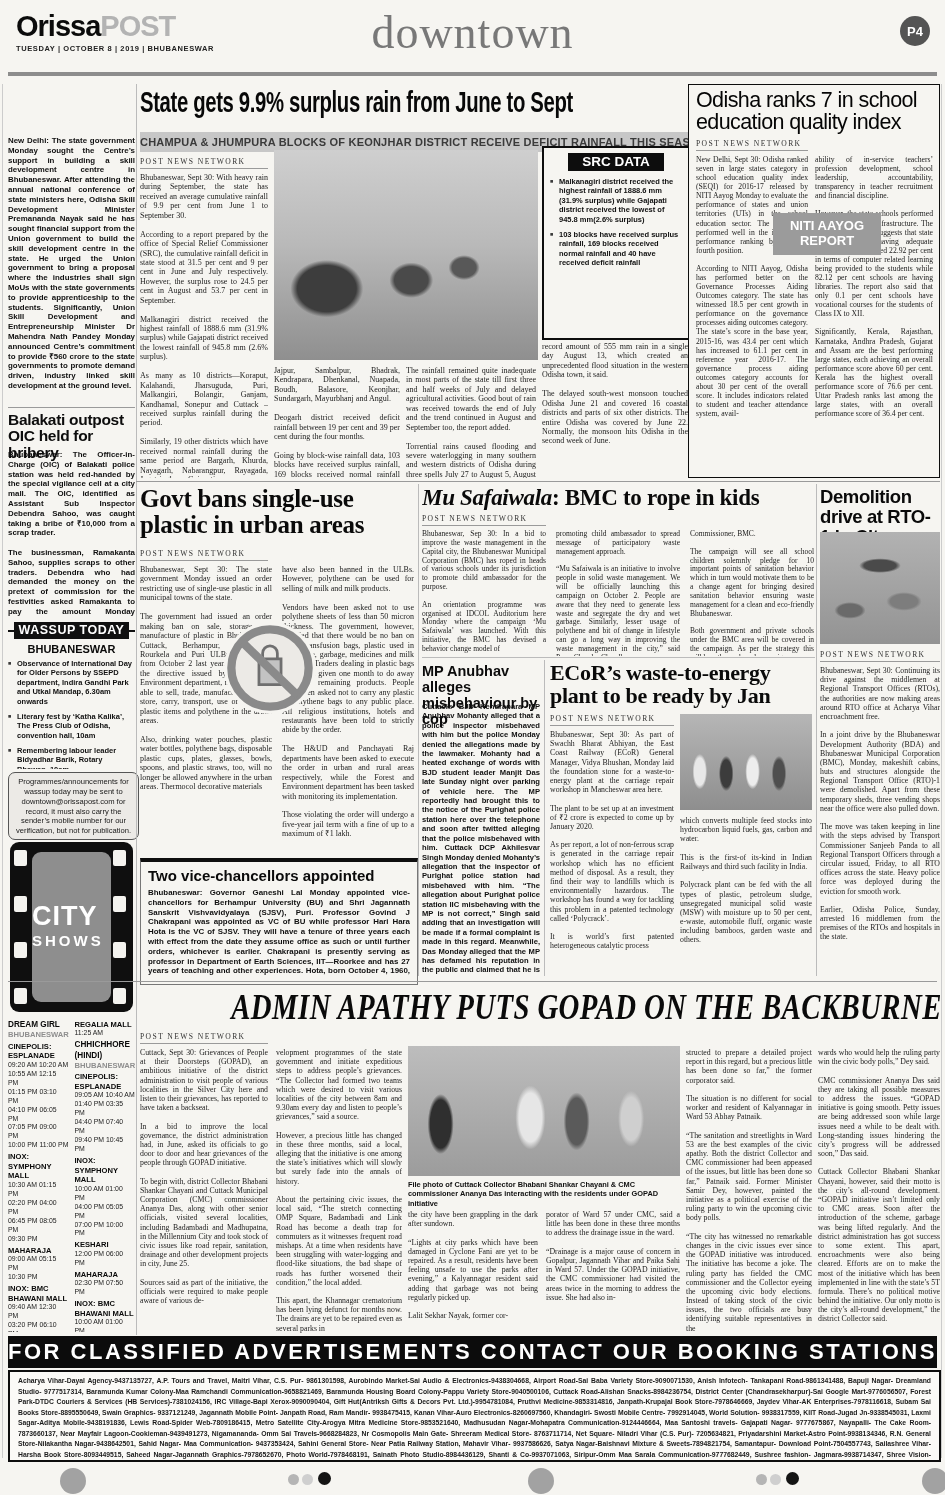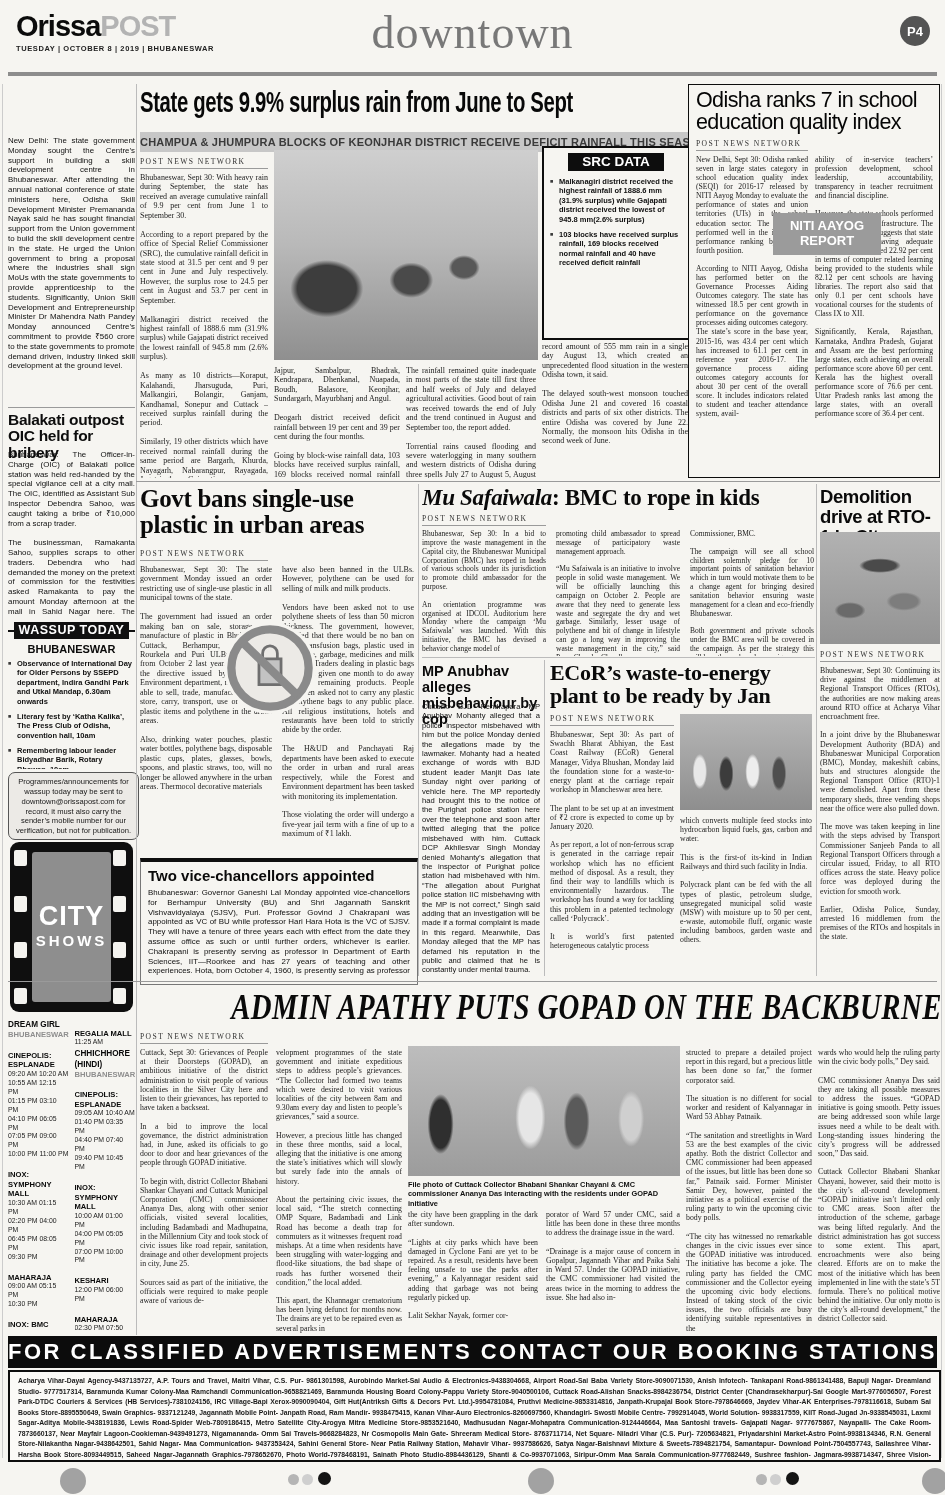--- a/index.html
+++ b/index.html
@@ -11,21 +11,21 @@
   .brand .b1{color:#0b0b0b}.brand .b2{color:#b3b3b3}
   .dateline{font-family:"Liberation Sans",sans-serif;font-weight:700;font-size:7.5px;letter-spacing:.6px;color:#222;margin-top:3px}
   .section-title{font-family:Liberation Serif, serif;font-weight:400;font-size:46px;color:#787878;text-align:center;letter-spacing:1px}
   .p4{width:30px;height:30px;border-radius:50%;background:#545454;color:#fff;font:800 13px "Liberation Sans",sans-serif;display:flex;align-items:center;justify-content:center}
   
   .rule{background:#9a9a9a}
   .thick{background:#8d8d8d}
   
   .byline{font-size:7.6px;letter-spacing:1.4px;color:#333;border-bottom:1px solid #9a9a9a;padding-bottom:2px}
   .btxt{font-size:8px;line-height:1.18;text-align:justify;white-space:pre-line;overflow:hidden;color:#1b1b1b}
-  .stxt{font-family:"Liberation Sans",sans-serif;font-weight:400;font-size:7.9px;line-height:1.24;text-align:justify;white-space:pre-line;overflow:hidden;color:#101010}
+  .stxt{font-family:"Liberation Sans",sans-serif;font-weight:700;font-size:7.9px;line-height:1.24;text-align:justify;white-space:pre-line;overflow:hidden;color:#101010}
   .rail-head{font-family:"Liberation Sans",sans-serif;font-weight:800;font-size:15.5px;line-height:1.06;letter-spacing:-.3px;color:#0c0c0c}
   
   .lead-h span{display:inline-block;transform:scaleX(.7);transform-origin:0 50%;white-space:nowrap;font:800 29px "Liberation Sans",sans-serif;letter-spacing:-.5px;color:#080808}
   .kicker{background:#c7c7c7;color:#3a3a3a;font:700 11px/20px "Liberation Sans",sans-serif;letter-spacing:.2px;text-align:center;overflow:hidden;white-space:nowrap}
   .photo{overflow:hidden}
   #lead-photo{background:
     radial-gradient(70px 55px at 20% 66%, #3d3d3d 0 42%, rgba(0,0,0,0) 52%),
     radial-gradient(42px 34px at 52% 62%, #4a4a4a 0 40%, rgba(0,0,0,0) 52%),
     radial-gradient(30px 24px at 72% 56%, #585858 0 40%, rgba(0,0,0,0) 52%),
     linear-gradient(180deg,#cfcfcf 0%,#b9b9b9 45%,#8f8f8f 100%)}
@@ -43,29 +43,29 @@
   
   .wbar{display:flex;align-items:center}
   .wbar .dash{flex:1;height:2px;background:#111}
   .wbar .lbl{background:#101010;color:#fff;font:800 12.5px/15px "Liberation Sans",sans-serif;padding:1px 5px;letter-spacing:.5px}
   .wcity{font:800 11px "Liberation Sans",sans-serif;text-align:center;color:#0b0b0b}
   .notebox{border:1px solid #555;border-radius:7px;background:#eceae6;font:400 7.6px/1.3 "Liberation Sans",sans-serif;text-align:center;padding:4px 3px;color:#181818}
   
   .strip{background:#0f0f0f;border-radius:9px;position:relative}
   .holes{position:absolute;top:8px;bottom:8px;width:16px;display:flex;flex-direction:column;justify-content:space-between}
   .holes div{width:13px;height:16px;background:#f4f3ef;border-radius:2px}
-  .strip-core{position:absolute;left:22px;right:22px;top:10px;bottom:10px;background:#8e8e8e;border-radius:3px;display:flex;flex-direction:column;align-items:center;justify-content:center}
+  .strip-core{position:absolute;left:22px;right:22px;top:10px;bottom:10px;background:#8e8e8e;border-radius:9px;display:flex;flex-direction:column;justify-content:center}
   .strip-core .c1{font:800 27px/1 "Liberation Sans",sans-serif;color:#fff;letter-spacing:1px}
   .strip-core .c2{font:700 15px/1.4 "Liberation Sans",sans-serif;color:#fff;letter-spacing:3px}
   
   .listings{display:flex;gap:6px}
   .listings>div{flex:1;overflow:hidden}
   .li-n{font:800 8.2px/1.25 "Liberation Sans",sans-serif;color:#0a0a0a;margin-top:2px}
   .li-c{font:800 7.6px/1.25 "Liberation Sans",sans-serif;color:#8e8e8e}
-  .li-v{font:800 7.6px/1.25 "Liberation Sans",sans-serif;color:#0a0a0a;margin-top:11px}
+  .li-v{font:800 7.6px/1.25 "Liberation Sans",sans-serif;color:#0a0a0a;margin-top:2px}
   .li-t{font:500 6.9px/1.3 "Liberation Sans",sans-serif;color:#222}
   
   .gopad-h{text-align:center}
   .gopad-h span{display:inline-block;transform:scaleX(.8);white-space:nowrap;font-style:italic;font-weight:700;font-size:36px;letter-spacing:.5px;color:#0a0a0a}
   .caption{font:700 7.4px/1.25 "Liberation Sans",sans-serif;color:#111;text-align:left}
   #gopad-photo{background:
     radial-gradient(26px 60px at 12% 60%, #2f2f2f 0 40%, rgba(0,0,0,0) 50%),
     radial-gradient(30px 64px at 45% 55%, #e6e6e6 0 38%, rgba(0,0,0,0) 50%),
     radial-gradient(26px 58px at 62% 58%, #5a5a5a 0 40%, rgba(0,0,0,0) 50%),
     radial-gradient(26px 56px at 82% 56%, #cfcfcf 0 38%, rgba(0,0,0,0) 50%),

